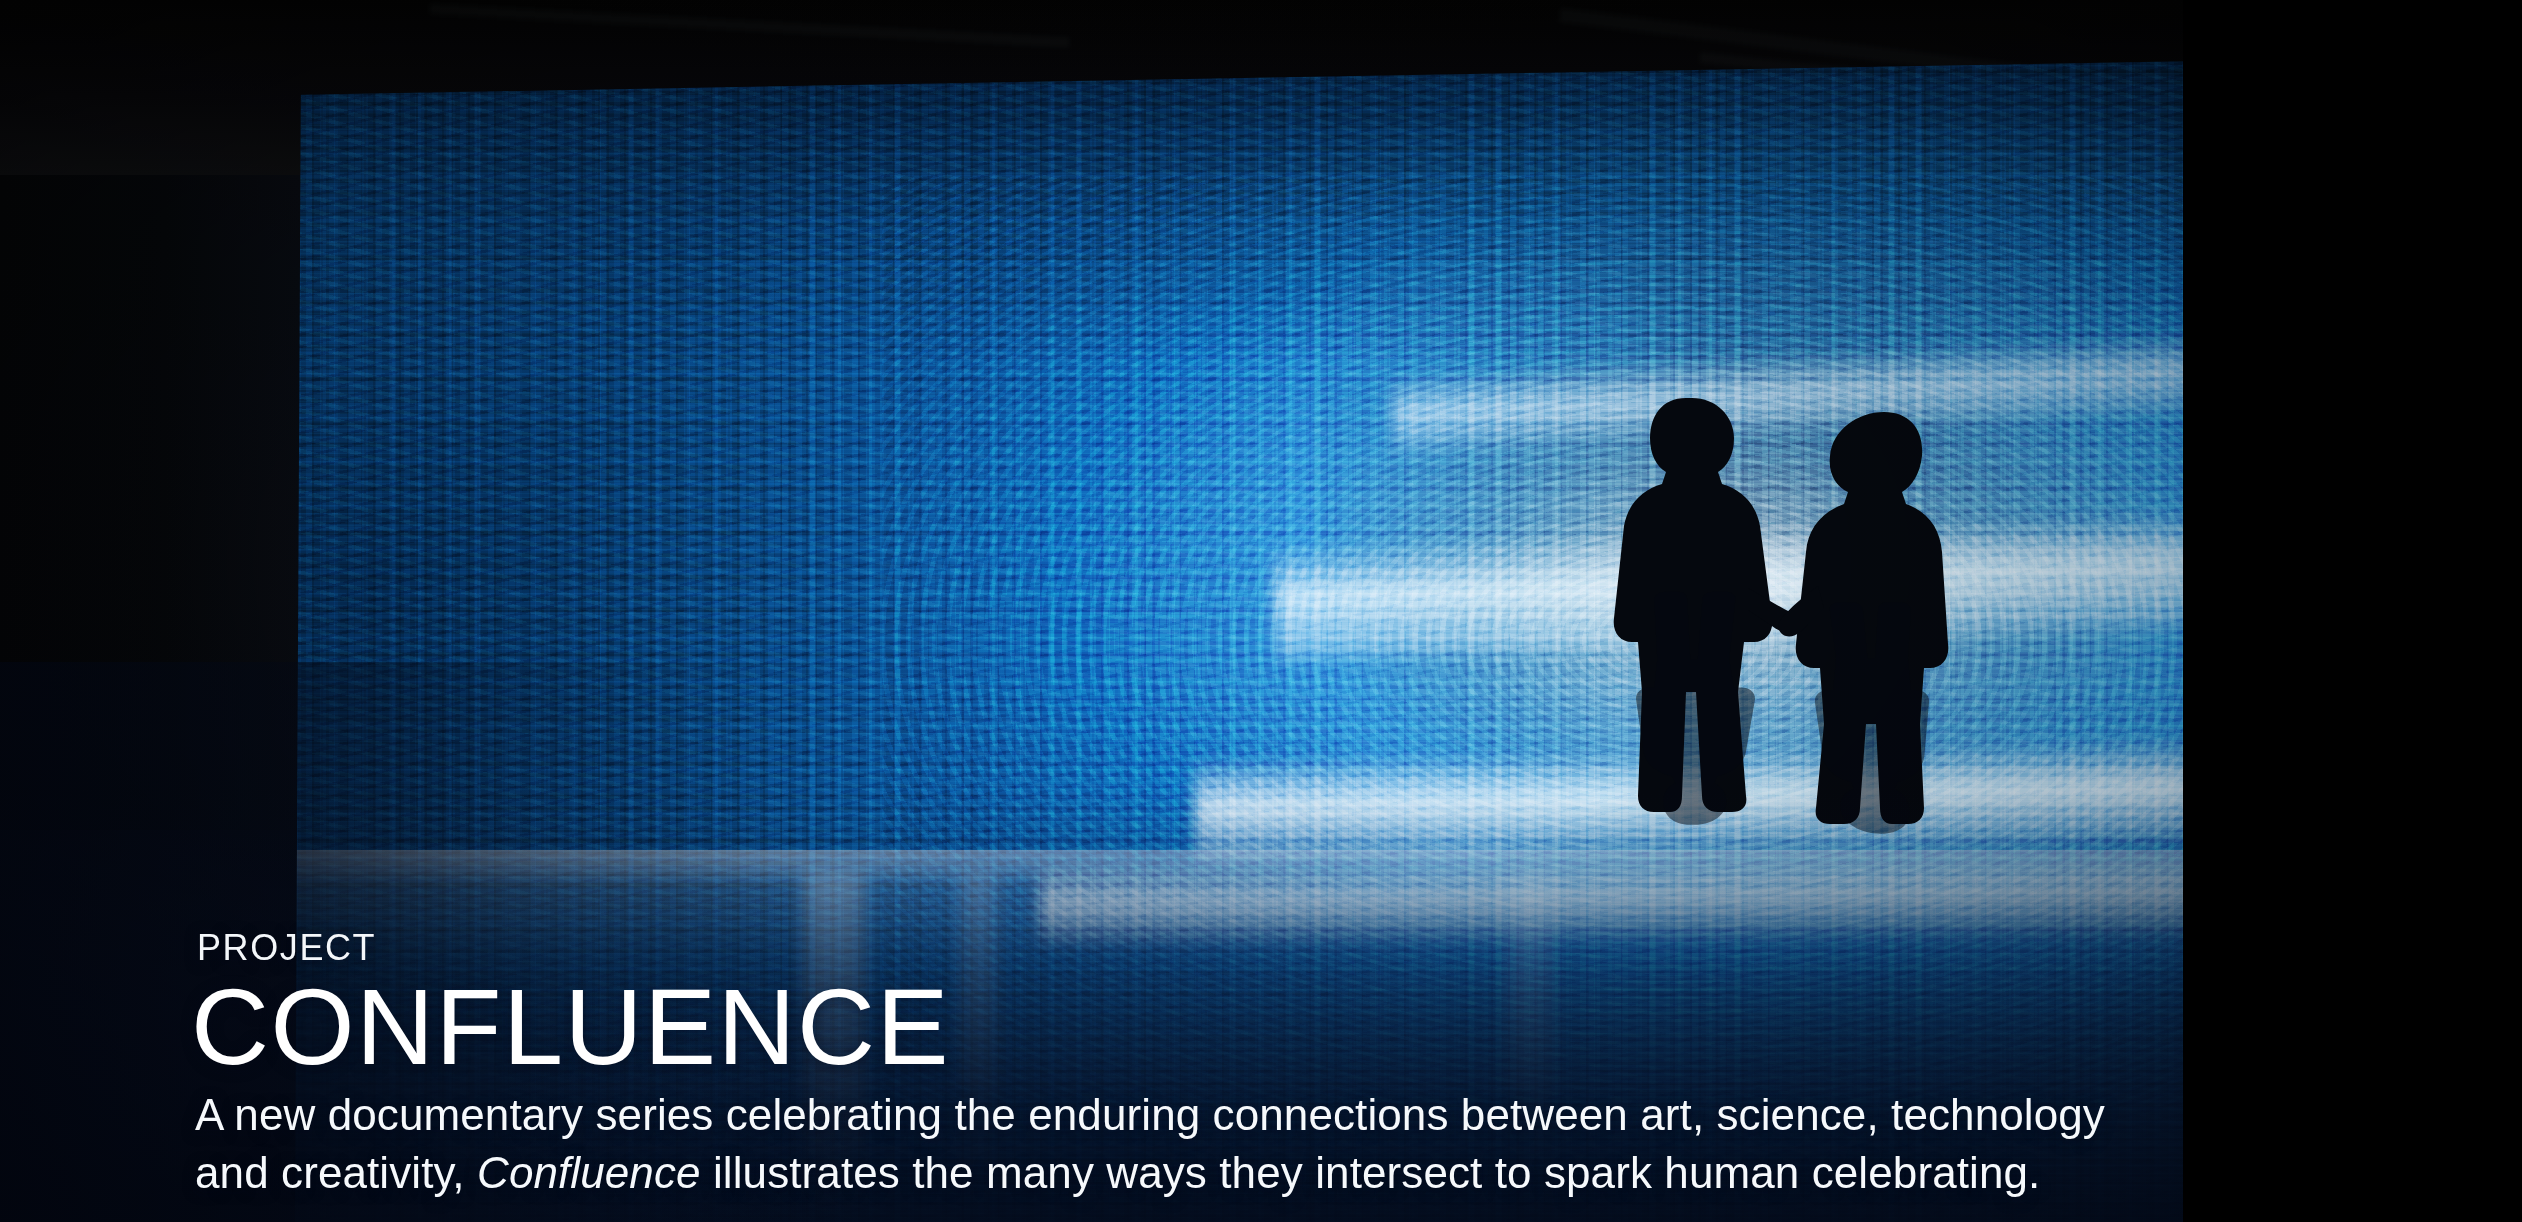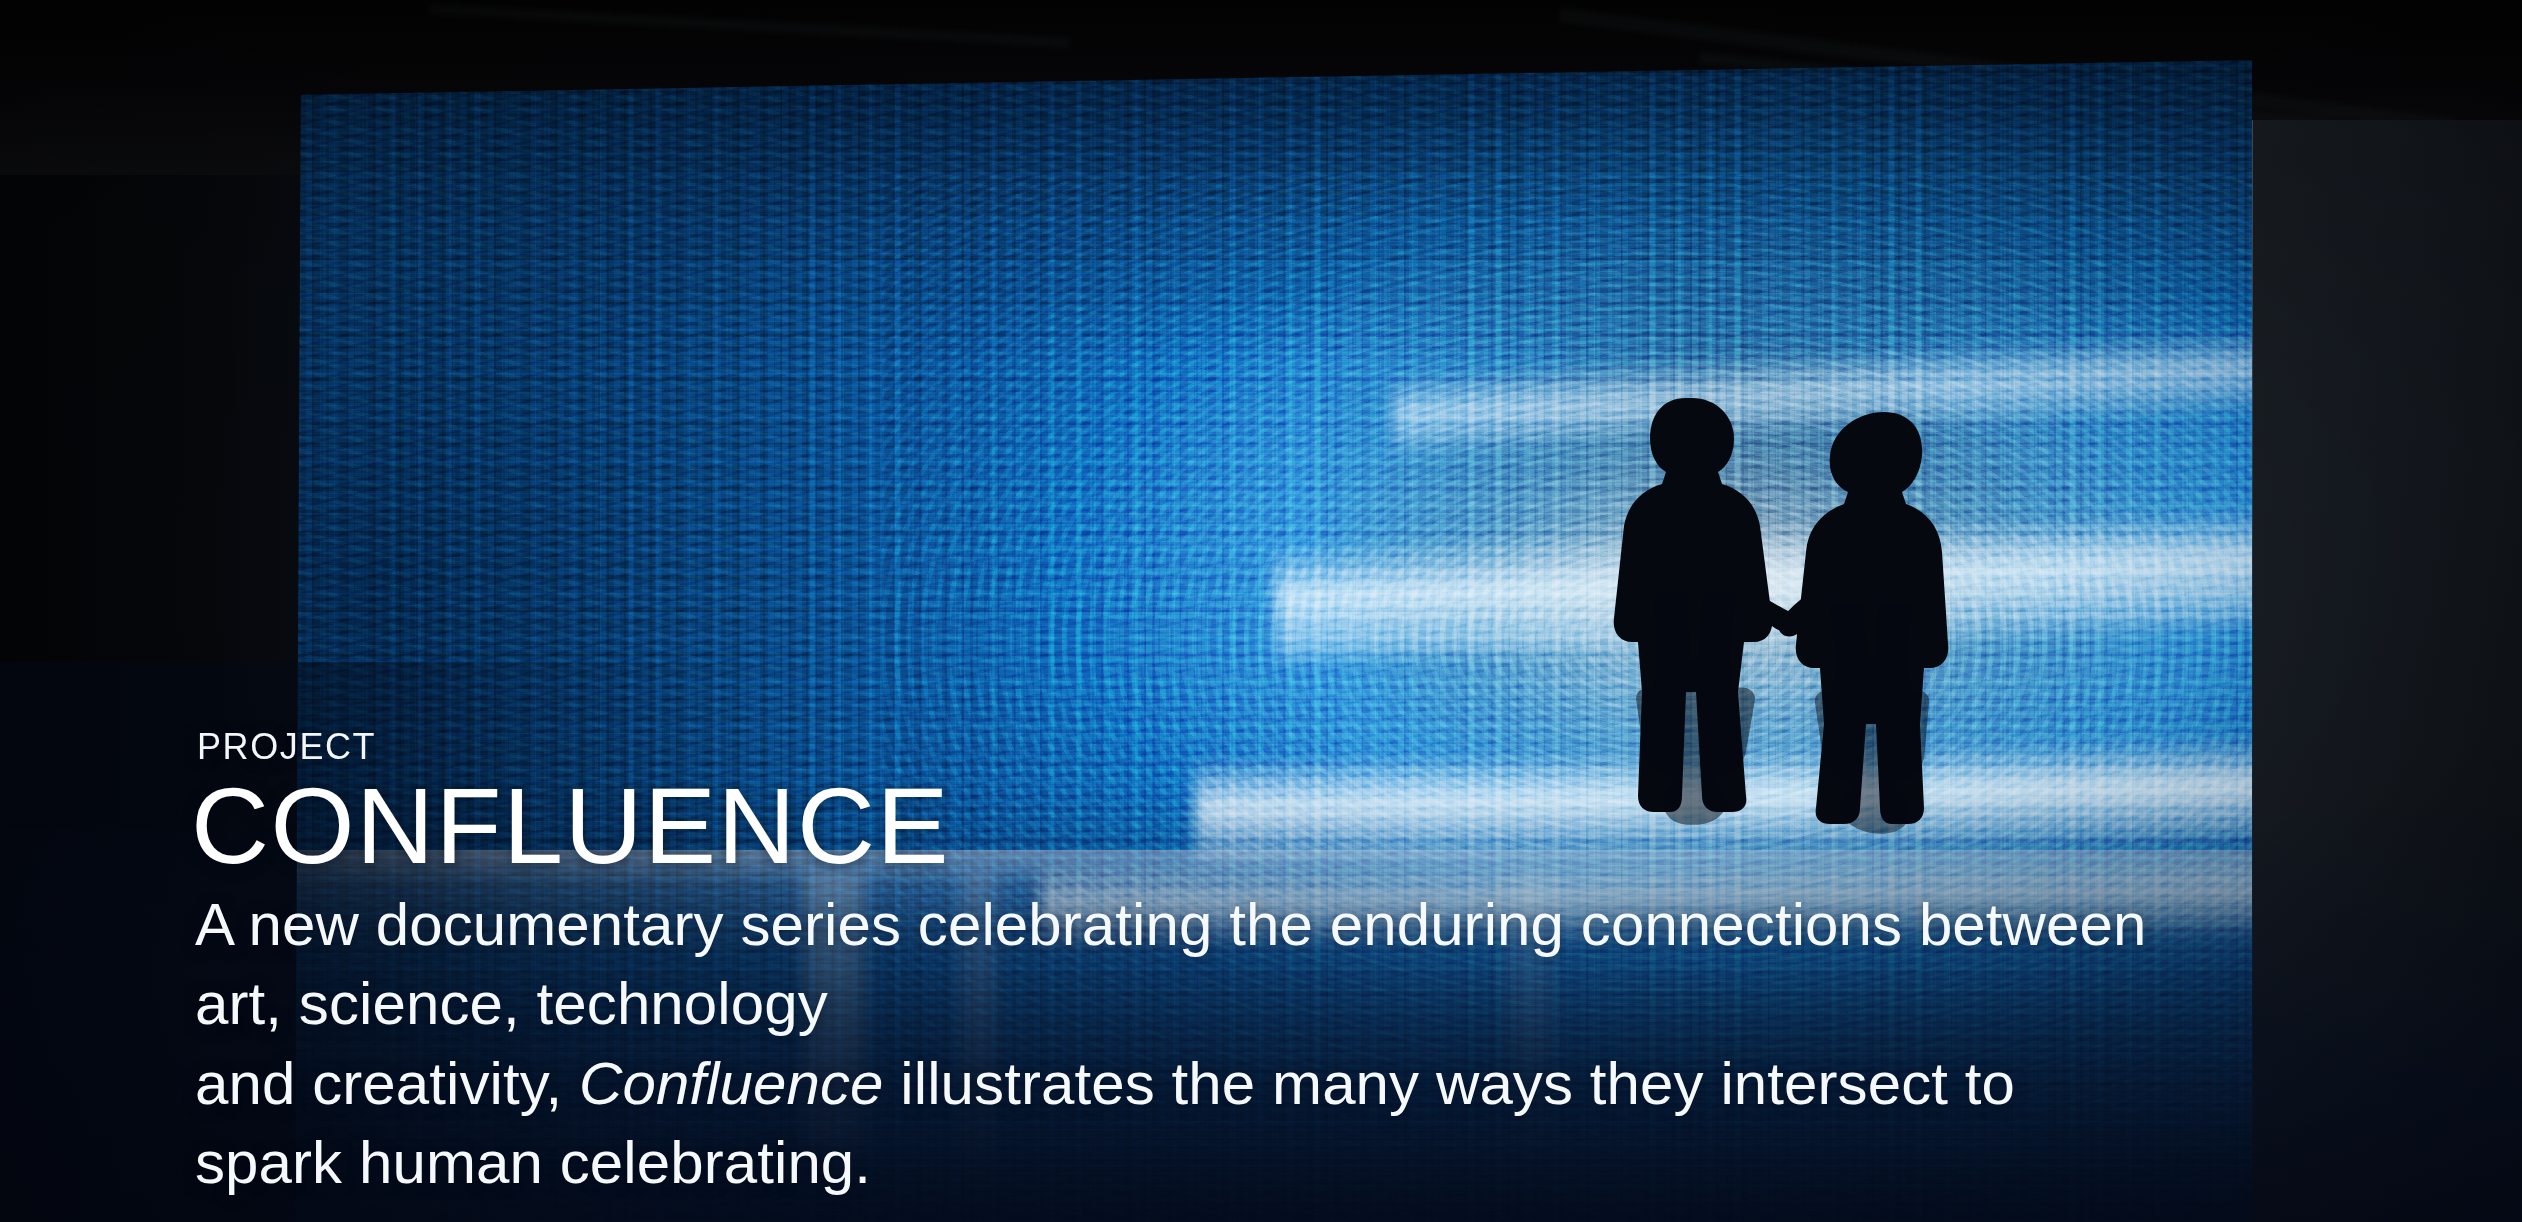--- a/index.html
+++ b/index.html
@@ -1,18 +1,18 @@
 <!DOCTYPE html>
 <html><head>
 <meta charset="utf-8">
 <style>
   html,body{margin:0;padding:0;background:#000;}
   body{width:2522px;height:1222px;overflow:hidden;font-family:"Liberation Sans",sans-serif;}
 
-  #stage{position:relative;width:2522px;height:1222px;overflow:hidden;background:#0f766e;}
+  #stage{position:relative;width:2183px;height:1222px;overflow:hidden;background:#0f766e;}
 
   
   .room{position:absolute;inset:0;
     background:
       linear-gradient(180deg,#0a0b0d 0%,#0c0e11 22%,#0d1016 45%,#0b0f16 70%,#070a10 100%);}
   .ceiling{position:absolute;left:0;top:0;width:2522px;height:175px;
     background:linear-gradient(180deg,#030303 0%,#07070a 55%,#0d0e10 100%);}
   .ceil-beam{position:absolute;background:rgba(150,160,170,0.045);
     transform-origin:left center;filter:blur(2px);}
   .wall-right{position:absolute;left:2250px;top:120px;width:280px;height:1102px;
@@ -113,21 +113,21 @@
   .left-scrim{position:absolute;left:0;bottom:0;width:900px;height:560px;pointer-events:none;
     background:linear-gradient(75deg,rgba(2,5,14,.92) 0%,rgba(3,8,20,.62) 34%,rgba(4,10,26,.18) 62%,rgba(0,0,0,0) 86%);}
 
   
   .textblock{position:absolute;left:195px;bottom:20px;width:2000px;
     color:#fff;text-shadow:0 2px 14px rgba(0,8,24,.55);}
   .eyebrow{font-size:36px;font-weight:400;letter-spacing:1.6px;line-height:1;
     margin:0 0 6px 2px;color:#f4f7fa;}
   .bigtitle{font-size:108px;font-weight:300;letter-spacing:1.5px;line-height:1.02;
     margin:0 0 4px -4px;color:#ffffff;}
-  .body{font-size:60px;font-weight:400;line-height:1.32;margin:0;color:#f6f9fc;
+  .body{font-size:44px;font-weight:400;line-height:1.32;margin:0;color:#f6f9fc;
     letter-spacing:.1px;max-width:1960px;}
   .body .it{font-style:italic;}
 </style>
 </head>
 <body>
 
 <div id="stage">
 
   <div class="room"></div>
   <div class="wall-left"></div>

